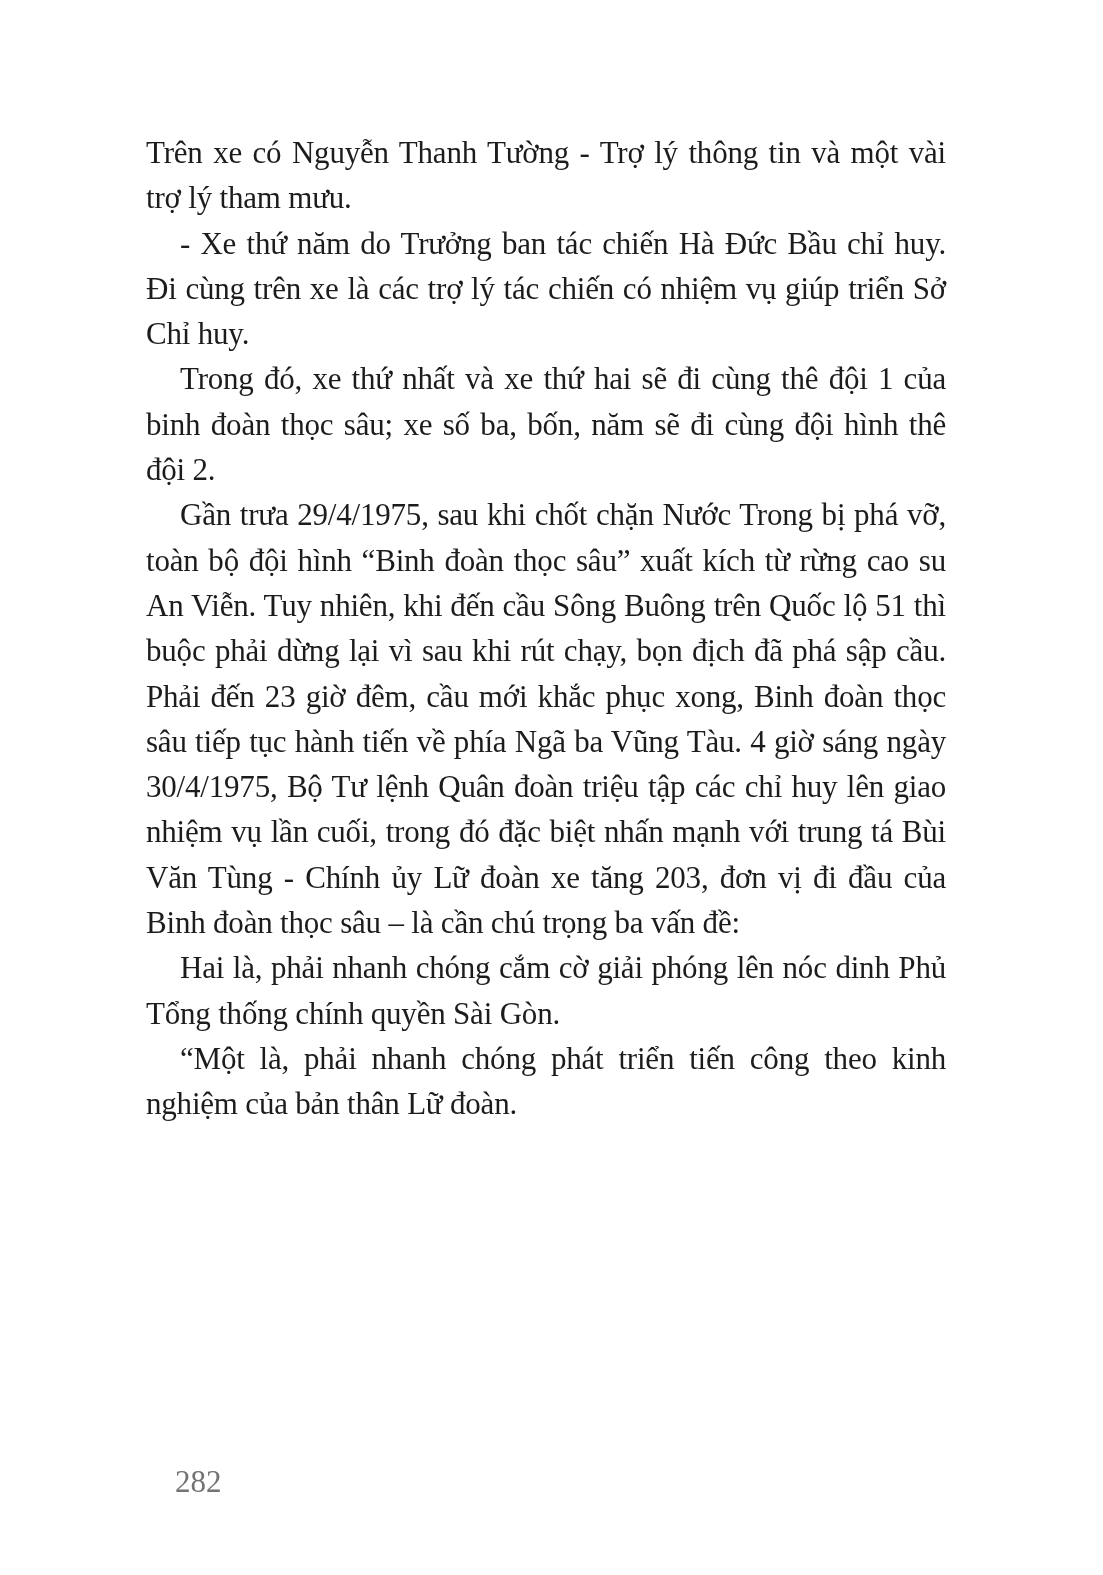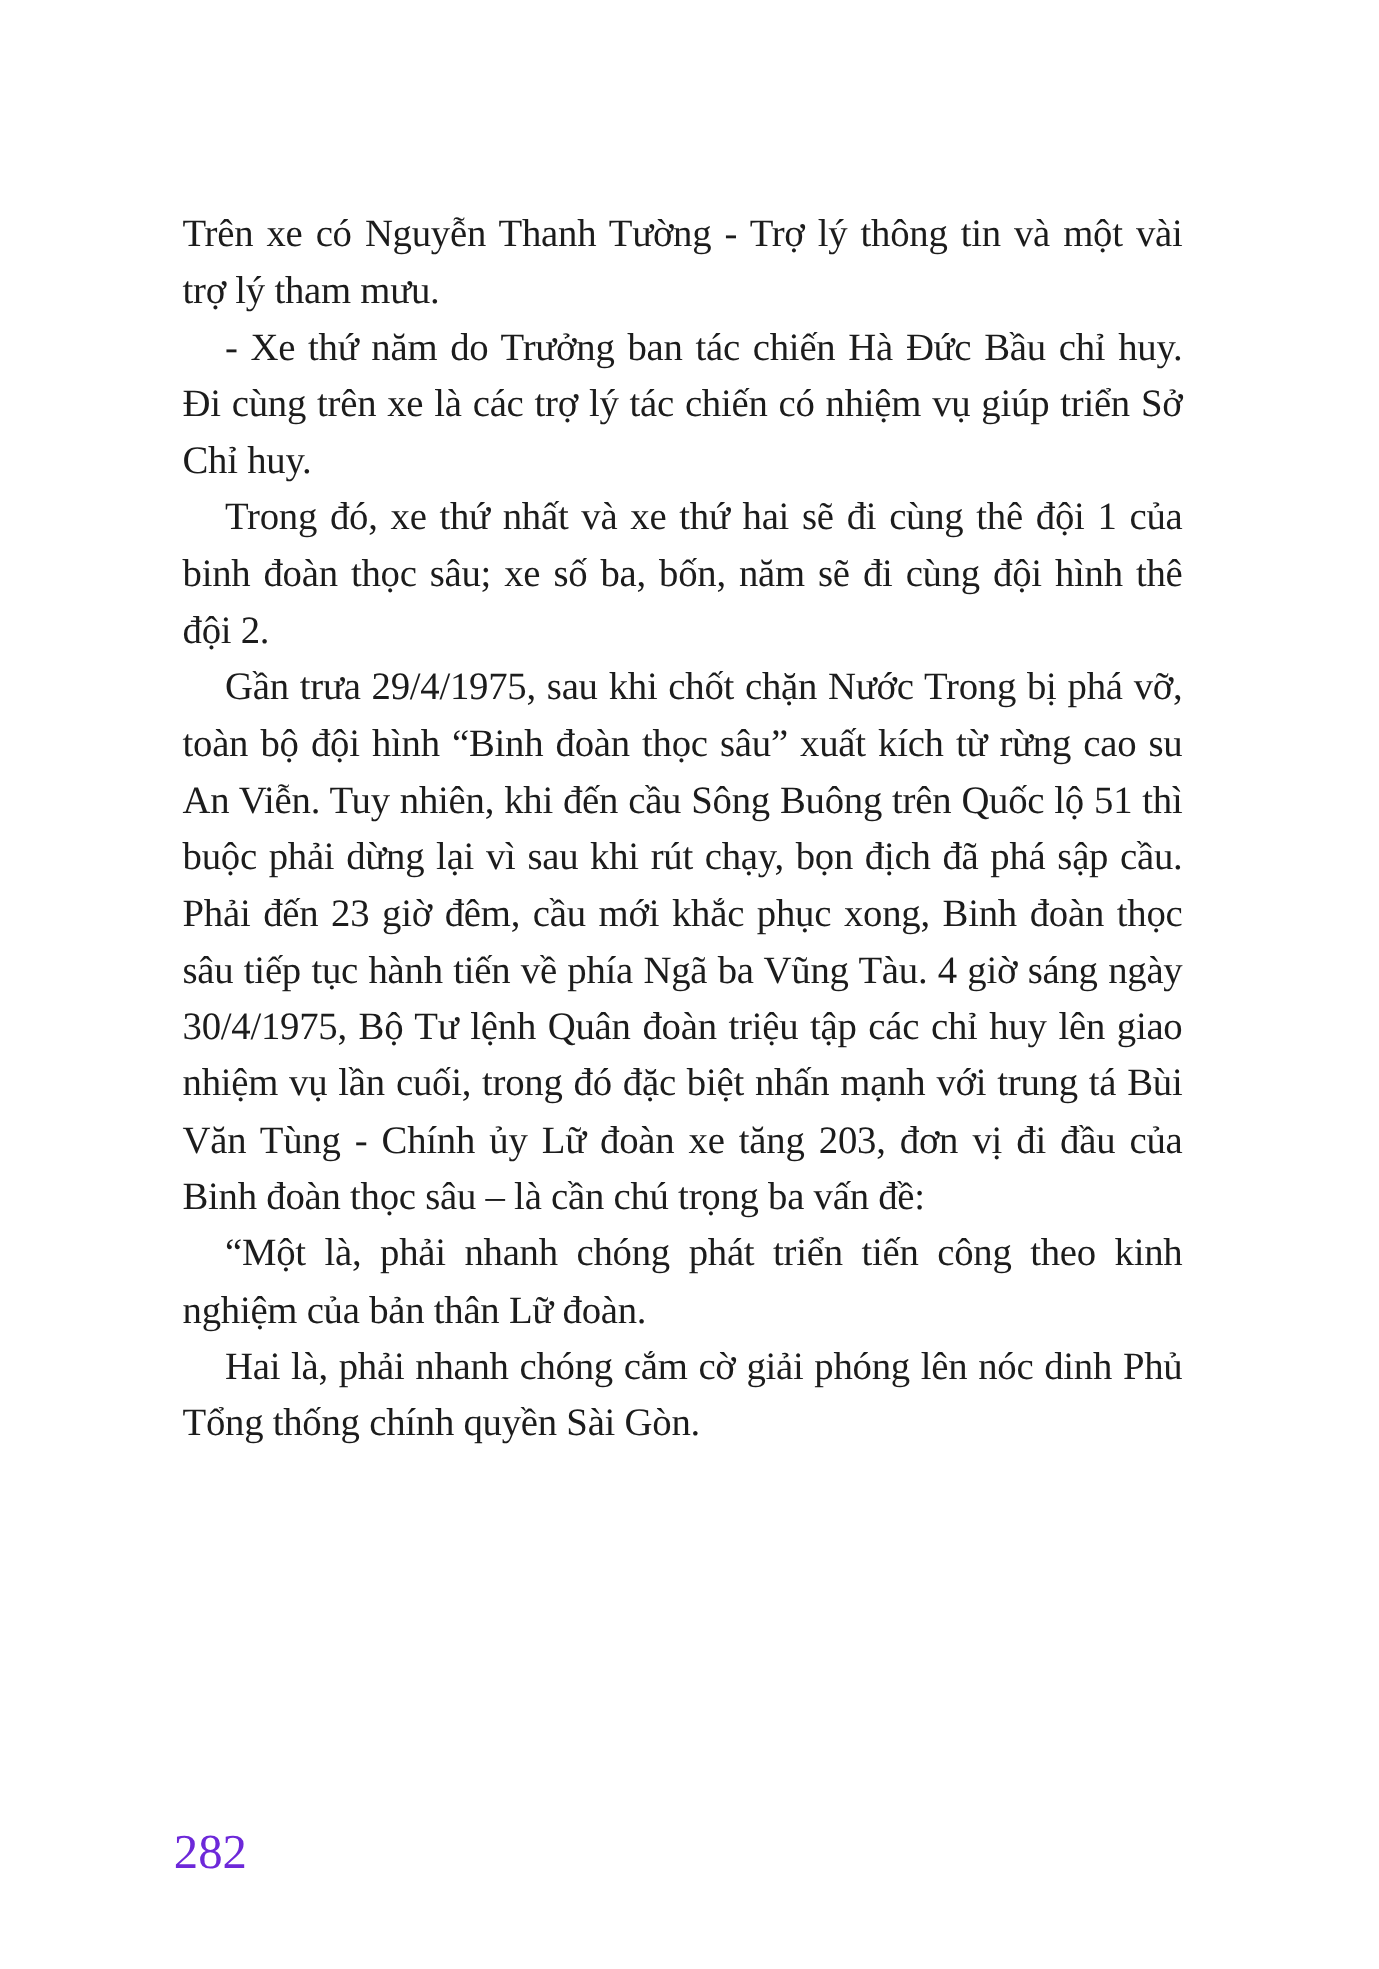--- a/index.html
+++ b/index.html
@@ -18,46 +18,45 @@
   }
   .text-block {
     position: absolute;
     left: 146px;
     top: 130px;
     width: 800px;
     font-size: 31px;
     line-height: 45.3px;
     text-align: justify;
     letter-spacing: -0.2px;
-    margin-top: 34px;
   }
   .para {
     margin: 0;
     padding: 0;
     text-indent: 0;
   }
   .para.indent {
     text-indent: 34px;
   }
   .page-number {
     position: absolute;
-    left: 139px;
+    left: 175px;
     top: 1459px;
-    font-size: 39px;
+    font-size: 31px;
     line-height: 45px;
-    color: #6d28d9;
+    color: #737373;
   }
 </style>
 </head>
 <body>
 
 <div class="page">
   <div class="text-block">
 
   <p class="para">Trên xe có Nguyễn Thanh Tường - Trợ lý thông tin và một vài trợ lý tham mưu.</p>
       <p class="para indent">- Xe thứ năm do Trưởng ban tác chiến Hà Đức Bầu chỉ huy. Đi cùng trên xe là các trợ lý tác chiến có nhiệm vụ giúp triển Sở Chỉ huy.</p>
       <p class="para indent">Trong đó, xe thứ nhất và xe thứ hai sẽ đi cùng thê đội 1 của binh đoàn thọc sâu; xe số ba, bốn, năm sẽ đi cùng đội hình thê đội 2.</p>
       <p class="para indent">Gần trưa 29/4/1975, sau khi chốt chặn Nước Trong bị phá vỡ, toàn bộ đội hình “Binh đoàn thọc sâu” xuất kích từ rừng cao su An Viễn. Tuy nhiên, khi đến cầu Sông Buông trên Quốc lộ 51 thì buộc phải dừng lại vì sau khi rút chạy, bọn địch đã phá sập cầu. Phải đến 23 giờ đêm, cầu mới khắc phục xong, Binh đoàn thọc sâu tiếp tục hành tiến về phía Ngã ba Vũng Tàu. 4 giờ sáng ngày 30/4/1975, Bộ Tư lệnh Quân đoàn triệu tập các chỉ huy lên giao nhiệm vụ lần cuối, trong đó đặc biệt nhấn mạnh với trung tá Bùi Văn Tùng - Chính ủy Lữ đoàn xe tăng 203, đơn vị đi đầu của Binh đoàn thọc sâu – là cần chú trọng ba vấn đề:</p>
+      <p class="para indent">Hai là, phải nhanh chóng cắm cờ giải phóng lên nóc dinh Phủ Tổng thống chính quyền Sài Gòn.</p>
       <p class="para indent">“Một là, phải nhanh chóng phát triển tiến công theo kinh nghiệm của bản thân Lữ đoàn.</p>
-      <p class="para indent">Hai là, phải nhanh chóng cắm cờ giải phóng lên nóc dinh Phủ Tổng thống chính quyền Sài Gòn.</p>
     </div>
   <div class="page-number">282</div>
 </div>
 
 </body></html>

